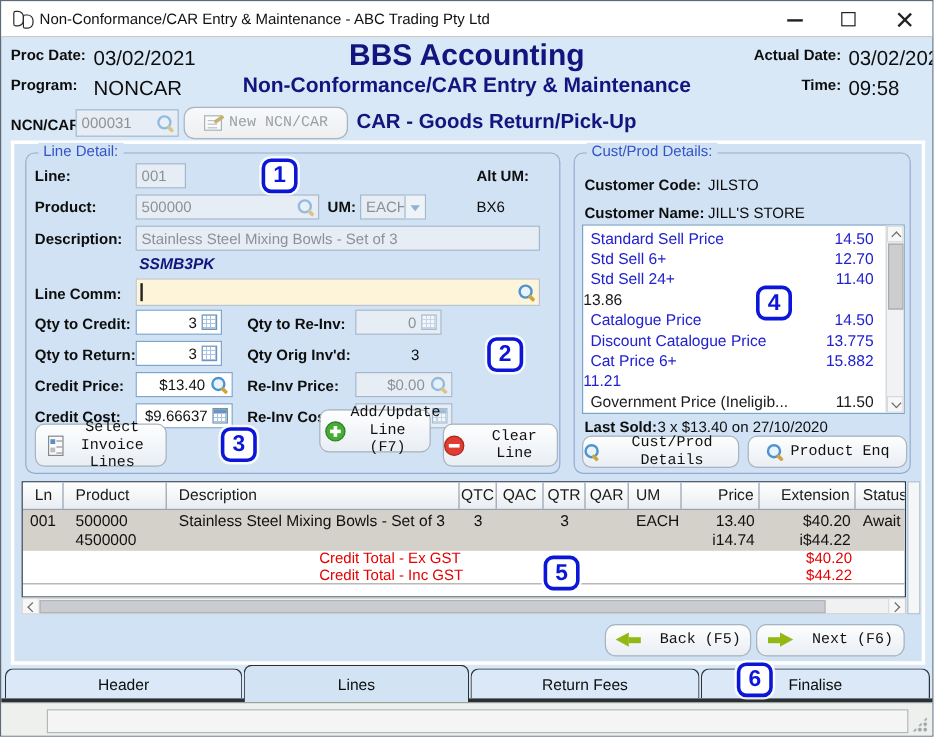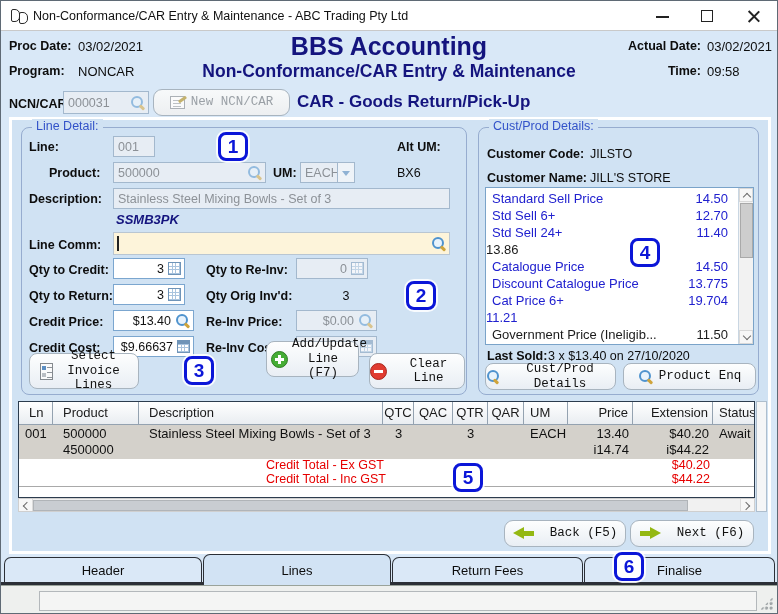--- a/index.html
+++ b/index.html
@@ -16,21 +16,21 @@
   .win-btn { position:absolute; top:0; height:30px; width:45px; background:transparent; }
   #btn-min { right:92px; } #btn-max { right:47px; } #btn-close { right:1px; }
   .g-min { position:absolute; left:16px; top:15px; width:13px; height:1.6px; background:#222; }
   .g-max { position:absolute; left:16px; top:9px; width:12px; height:12px; border:1.4px solid #222; }
   .g-close { position:absolute; left:16px; top:9px; width:13px; height:13px; }
   .g-close::before,.g-close::after { content:""; position:absolute; left:6px; top:-1px; width:1.6px; height:15px; background:#222; }
   .g-close::before { transform:rotate(45deg); } .g-close::after { transform:rotate(-45deg); }
 
   
   .hlabel { position:absolute; font-size:12.5px; font-weight:bold; color:#0d0d0d; white-space:nowrap; }
-  .hval   { position:absolute; font-size:13px; color:#0d0d0d; white-space:nowrap; }
+  .hval   { position:absolute; font-size:17px; color:#0d0d0d; white-space:nowrap; }
   .app-title    { position:absolute; left:0; right:0; top:31px; text-align:center; font-size:25px; font-weight:bold; color:#14147e; }
   .screen-title { position:absolute; left:0; right:0; top:60px; text-align:center; font-size:17.5px; font-weight:bold; color:#14147e; }
   .mode-title   { position:absolute; left:296px; top:91px; font-size:17px; font-weight:bold; color:#14147e; white-space:nowrap; }
 
   
   .field { position:absolute; border:1px solid #7ba6cf; background:#fff; font-size:12.5px; color:#111; display:flex; align-items:center; overflow:hidden; }
   .field .txt { flex:1 1 auto; padding:0 4px; white-space:nowrap; overflow:hidden; }
   .field.right .txt { text-align:right; }
   .field.disabled { background:#e7edf4; border-color:#a3b8cd; color:#8c9197; }
   .field.disabled .mag, .field.disabled .gridicon, .field.disabled .calcicon { opacity:.55; }
@@ -184,21 +184,21 @@
 
     <div class="group" style="left:9px;top:7px;width:446px;height:268px;">
       <span class="legend">Line Detail:</span>
 
       <span class="glabel" style="left:7px;top:12px;">Line:</span>
       <div class="field disabled" style="left:91px;top:8px;width:42px;height:21px;">
         <span class="txt">001</span>
       </div>
       <span class="glabel" style="left:375px;top:12px;">Alt UM:</span>
 
-      <span class="glabel" style="left:7px;top:38px;margin-left:20px;">Product:</span>
+      <span class="glabel" style="left:7px;top:38px;">Product:</span>
       <div class="field disabled" style="left:91px;top:34px;width:153px;height:21px;">
         <span class="txt">500000</span>
         <span class="icon-slot">
             <span class="mag"></span>
           </span>
       </div>
       <span class="glabel" style="left:251px;top:38px;">UM:</span>
       <div class="field disabled" style="left:278px;top:34px;width:55px;height:21px;">
         <span class="txt">EACH</span>
         <span class="ddbtn"></span>
@@ -316,21 +316,21 @@
           <div class="lrow blue">
               <span class="ll">Catalogue Price</span>
               <span class="lv">14.50</span>
             </div>
           <div class="lrow blue">
               <span class="ll">Discount Catalogue Price</span>
               <span class="lv">13.775</span>
             </div>
           <div class="lrow blue">
               <span class="ll">Cat Price 6+</span>
-              <span class="lv">19.704</span>
+              <span class="lv">15.882</span>
             </div>
           <div class="lrow blue">
               <span class="lv">11.21</span>
             </div>
           <div class="lrow">
               <span class="ll">Government Price (Ineligib...</span>
               <span class="lv">11.50</span>
             </div>
 
         </div>

